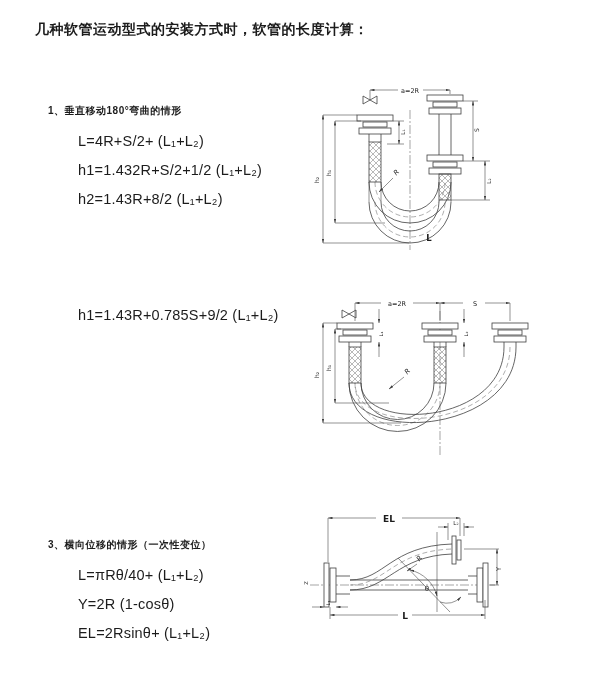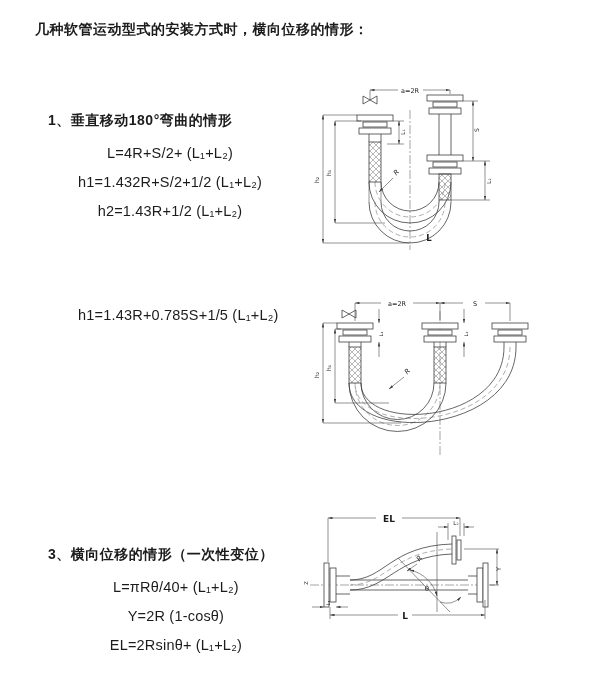--- a/index.html
+++ b/index.html
@@ -5,51 +5,51 @@
   html,body{margin:0;padding:0;}
   body{
     width:600px;height:675px;position:relative;background:#ffffff;
     font-family:"Liberation Sans","DejaVu Sans",sans-serif;color:#1c1c1c;
     overflow:hidden;
   }
   .abs{position:absolute;}
   .title{left:35px;top:21px;font-size:14px;font-weight:bold;letter-spacing:.5px;}
   .section{left:48px;}
   .s1{top:104px;}.s2{top:301px;}.s3{top:538px;}
-  .heading{font-size:14px;font-weight:bold;margin:8px 0 9px 0;letter-spacing:.5px;}
-  .formula{margin:0 0 0 30px;font-size:14.5px;line-height:29px;letter-spacing:.2px;white-space:nowrap;text-align:center;}
+  .heading{font-size:10px;font-weight:bold;margin:0 0 9px 0;letter-spacing:.5px;}
+  .formula{margin:0 0 0 30px;font-size:14.5px;line-height:29px;letter-spacing:.2px;white-space:nowrap;}
   .d1{left:313px;top:70px;}
   .d2{left:313px;top:283px;}
   .d3{left:300px;top:500px;}
   svg{display:block;}
   svg text{font-family:"DejaVu Sans",sans-serif;fill:#1c1c1c;}
   .ln{stroke:#3f3f3f;stroke-width:.8;fill:none;}
   .th{stroke:#4a4a4a;stroke-width:.6;fill:none;}
   .cl{stroke:#6a6a6a;stroke-width:.6;fill:none;stroke-dasharray:9 2 2 2;}
   .hd{stroke:#6a6a6a;stroke-width:.55;fill:none;stroke-dasharray:5 3;}
   .fit{fill:#ffffff;stroke:#3f3f3f;stroke-width:.8;}
   .br{stroke:#3f3f3f;stroke-width:.8;}
   .vlv{fill:none;stroke:#3f3f3f;stroke-width:.8;}
   .bold{font-weight:bold;}
   .it{font-style:italic;}
 </style>
 </head>
 <body>
 
-<div class="abs title">几种软管运动型式的安装方式时，横向位移的情形：</div>
+<div class="abs title">几种软管运动型式的安装方式时，软管的长度计算：</div>
 
 <div class="abs section s1">
   <p class="heading">1、垂直移动180°弯曲的情形</p>
   <p class="formula">L=4R+S/2+ (L₁+L₂)</p>
   <p class="formula">h1=1.432R+S/2+1/2 (L₁+L₂)</p>
-  <p class="formula">h2=1.43R+1/2 (L₁+L₂)</p>
+  <p class="formula">h2=1.43R+8/2 (L₁+L₂)</p>
 </div>
 
 <div class="abs section s2">
-  <p class="formula">h1=1.43R+0.785S+1/5 (L₁+L₂)</p>
+  <p class="formula">h1=1.43R+0.785S+9/2 (L₁+L₂)</p>
 </div>
 
 <div class="abs section s3">
   <p class="heading">3、横向位移的情形（一次性变位）</p>
   <p class="formula">L=πRθ/40+ (L₁+L₂)</p>
   <p class="formula">Y=2R (1-cosθ)</p>
   <p class="formula">EL=2Rsinθ+ (L₁+L₂)</p>
 </div>
 
 <svg class="abs d1" width="250" height="188" viewBox="0 0 250 188">

